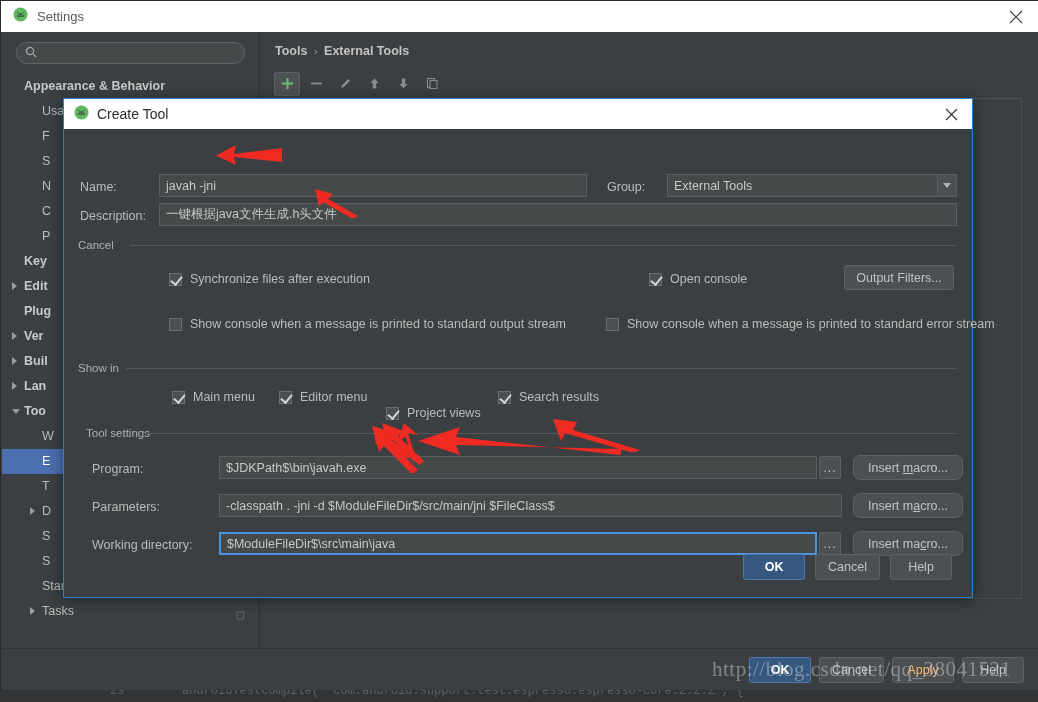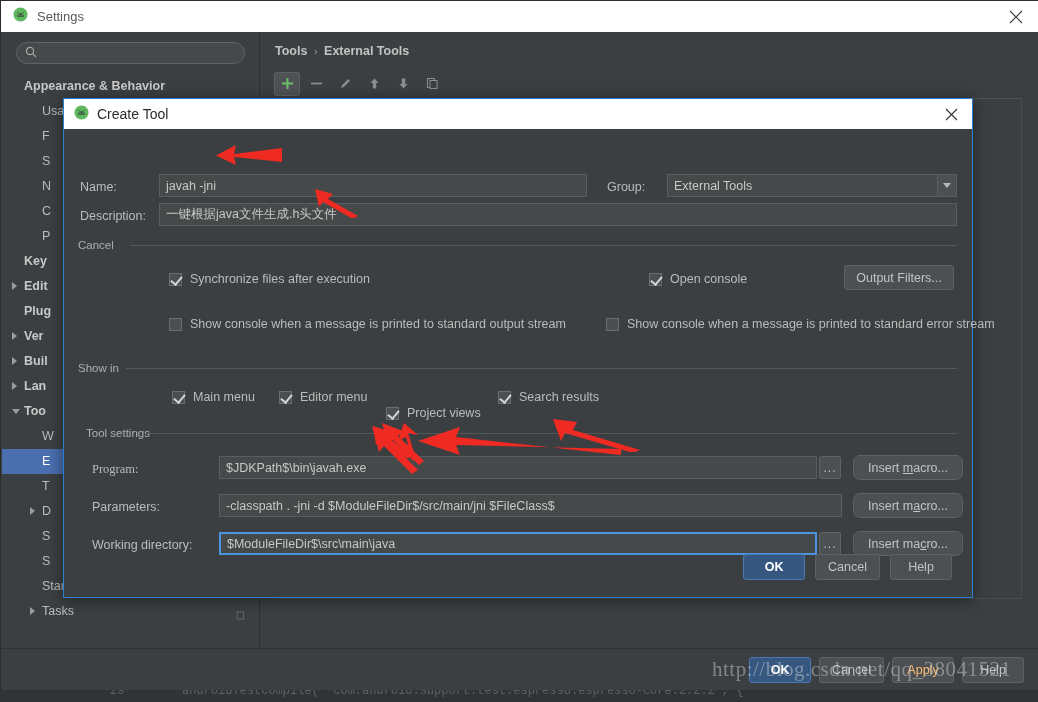--- a/index.html
+++ b/index.html
@@ -527,21 +527,21 @@
         <span class="cb-lbl">Project views</span>
       </div>
       <div class="cb-row" style="left:434px; top:261px;">
         <span class="cbox checked"></span>
         <span class="cb-lbl">Search results</span>
       </div>
 
       <div class="grp" style="left:22px; top:298px;">Tool settings</div>
       <div class="grp-line" style="left:82px; top:304px; width:811px;"></div>
 
-      <div class="fld-label" style="left:28px; top:333px;font-family:Liberation Serif, serif;">Program:</div>
+      <div class="fld-label" style="left:28px; top:333px;">Program:</div>
       <div class="txtfield" style="left:155px; top:327px; width:598px;">$JDKPath$\bin\javah.exe</div>
       <div class="dots-btn" style="left:755px; top:327px;">...</div>
       <div class="ins-btn" style="left:789px; top:326px;">
         <span>Insert <span class="u">m</span>acro...</span>
       </div>
 
       <div class="fld-label" style="left:28px; top:371px;">Parameters:</div>
       <div class="txtfield" style="left:155px; top:365px; width:623px;">-classpath . -jni -d $ModuleFileDir$/src/main/jni $FileClass$</div>
       <div class="ins-btn" style="left:789px; top:364px;">
         <span>Insert m<span class="u">a</span>cro...</span>

